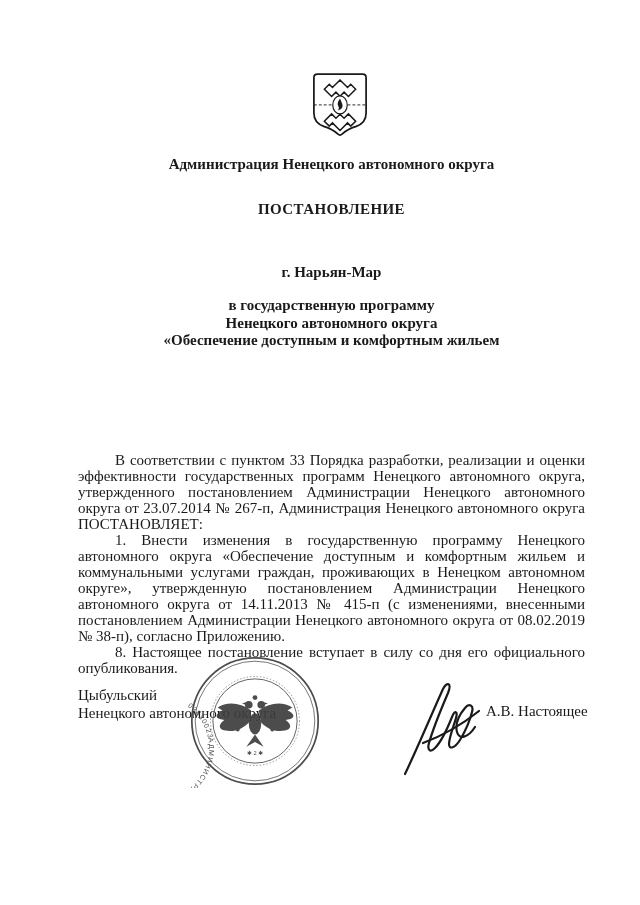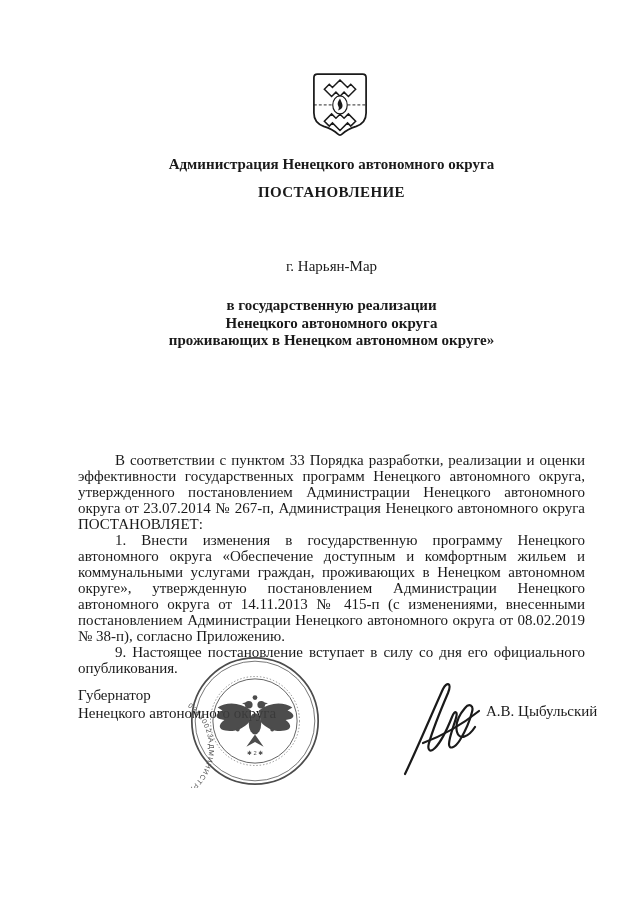--- a/index.html
+++ b/index.html
@@ -11,23 +11,23 @@
     font-family:"Liberation Serif","DejaVu Serif",serif;
     color:#1a1a1a;
     overflow:hidden;
   }
   .abs{position:absolute;}
   .ctr{left:78px;width:507px;text-align:center;}
   .b{font-weight:bold;}
   .fs{font-size:15px;line-height:17.6px;}
   .emblem{left:311px;top:56px;width:58px;height:67px;}
   .org-name{top:140px;}
-  .doc-type{top:168px;letter-spacing:.4px;}
+  .doc-type{top:185px;letter-spacing:.4px;}
   .date-line{top:224px;}
-  .city-line{top:242px;}
+  .city-line{top:248px;font-weight:bold;}
   .title-block{top:281px;}
   .body-text{
     left:78px;top:436px;width:507px;
     font-size:15px;line-height:16px;
     text-align:justify;
   }
   .body-text p{margin:0;text-indent:37px;}
   .sig-post{left:78px;top:671px;font-size:15px;line-height:17.5px;}
   .sig-name{left:486px;top:687px;font-size:15px;line-height:17.5px;white-space:nowrap;}
   .stamp{left:188px;top:638px;width:134px;height:134px;opacity:.92;}
@@ -50,36 +50,36 @@
     <path d="M5,56 H37 M63,56 H95" stroke="#1a1a1a" stroke-width="1.6" stroke-dasharray="5,3.5" fill="none"></path>
     <ellipse cx="50" cy="56" rx="12.5" ry="15.5" fill="#ffffff" stroke="#1a1a1a" stroke-width="2"></ellipse>
     <path d="M50,45 C45.5,51 45,55 47.5,59 C48.5,61 48,63 46.5,65.5 C52,64.5 55.5,60.5 54,55 C53,51.5 51.5,49 50,45 Z" fill="#1a1a1a"></path>
   </svg>
 
   <div class="abs ctr fs b org-name">Администрация Ненецкого автономного округа</div>
   <div class="abs ctr fs b doc-type">ПОСТАНОВЛЕНИЕ</div>
   <div class="abs ctr fs city-line">г. Нарьян-Мар</div>
 
   <div class="abs ctr b title-block" style="font-size:15px;line-height:17.6px;">
-    <div>в государственную реализации</div>
+    <div>в государственную программу</div>
     <div>Ненецкого автономного округа</div>
-    <div>проживающих в Ненецком автономном округе»</div>
+    <div>«Обеспечение доступным и комфортным жильем</div>
   </div>
 
   <div class="abs body-text">
     <p>В соответствии с пунктом 33 Порядка разработки, реализации и оценки эффективности государственных программ Ненецкого автономного округа, утвержденного постановлением Администрации Ненецкого автономного округа от 23.07.2014 № 267-п, Администрация Ненецкого автономного округа ПОСТАНОВЛЯЕТ:</p>
     <p>1. Внести изменения в государственную программу Ненецкого автономного округа «Обеспечение доступным и комфортным жильем и коммунальными услугами граждан, проживающих в Ненецком автономном округе», утвержденную постановлением Администрации Ненецкого автономного округа от 14.11.2013 № 415-п (с изменениями, внесенными постановлением Администрации Ненецкого автономного округа от 08.02.2019 № 38-п), согласно Приложению.</p>
-    <p>9. Настоящее постановление вступает в силу со дня его официального опубликования.</p>
+    <p>8. Настоящее постановление вступает в силу со дня его официального опубликования.</p>
   </div>
 
   <div class="abs sig-post">
-    <div>Губернатор</div>
+    <div>Цыбульский</div>
     <div>Ненецкого автономного округа</div>
   </div>
-  <div class="abs sig-name">А.В. Цыбульский</div>
+  <div class="abs sig-name">А.В. Настоящее</div>
 
   <svg class="abs scribble" viewBox="0 0 94 102" aria-hidden="true">
     <g fill="none" stroke="#1a1a1a" stroke-width="2.2" stroke-linecap="round">
       <path d="M6,97 C18,72 34,34 44,12 C48,4 53,6 49,16 C43,30 34,52 30,66 C28,73 31,76 36,71 C43,64 49,50 53,40 C56,33 59,34 57,41 C54,51 50,61 50,67 C50,73 56,71 61,63 C67,53 71,43 73,35 C75,28 70,26 66,31 C60,38 56,47 58,55 C60,63 69,61 76,50"></path>
       <path d="M24,66 C40,60 60,50 80,34"></path>
     </g>
   </svg>
 
   <svg class="abs stamp" viewBox="0 0 140 140" aria-hidden="true">
     <g fill="none" stroke="#3d3d3d">

